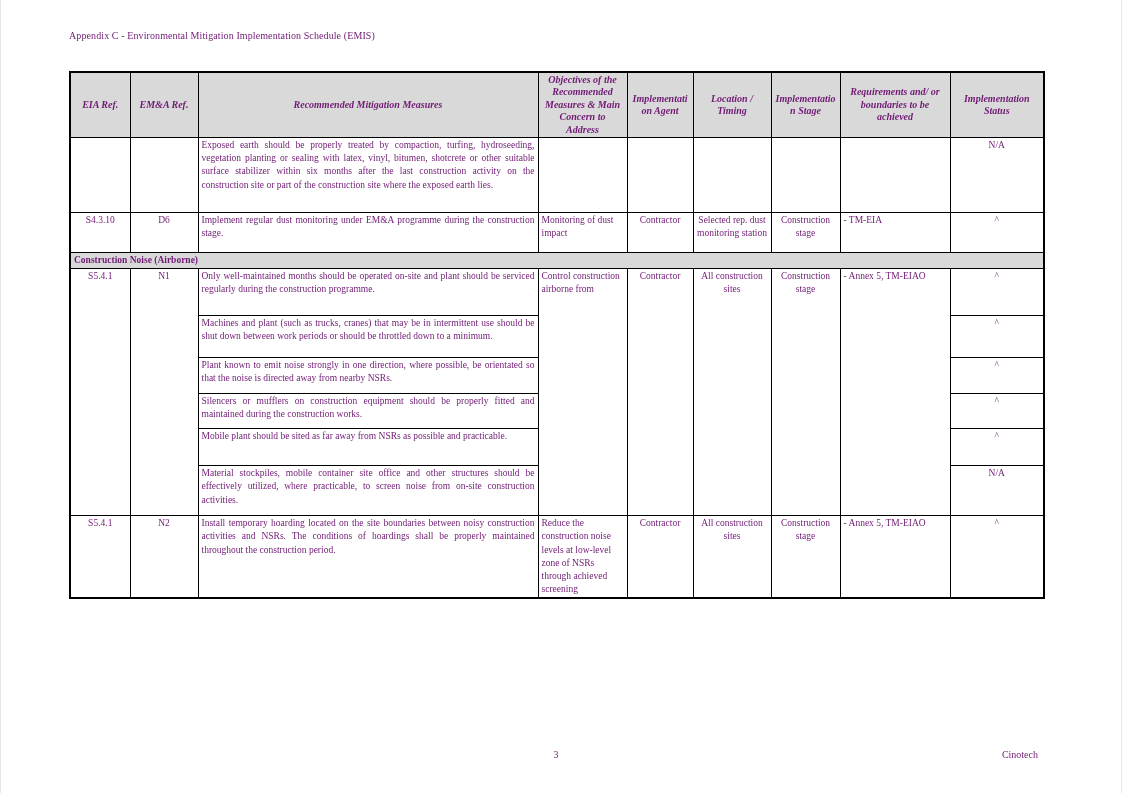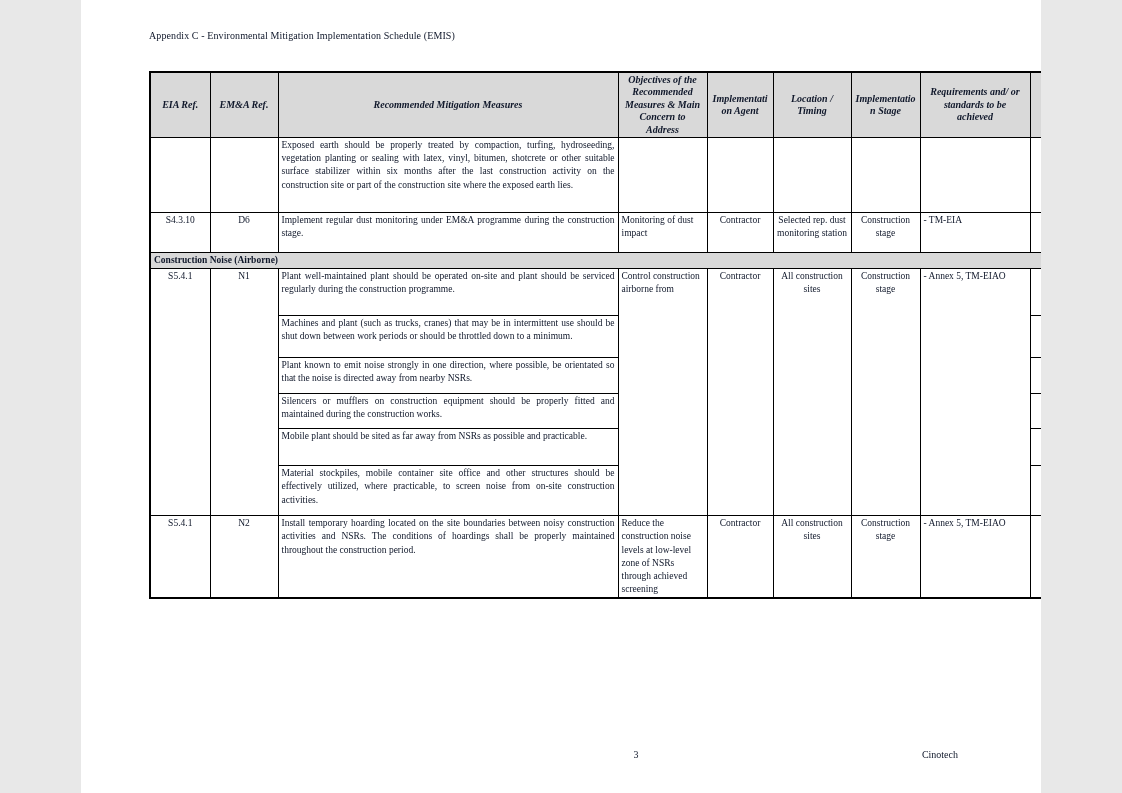--- a/index.html
+++ b/index.html
@@ -1,19 +1,19 @@
 <!DOCTYPE html>
 <html><head>
 <meta charset="utf-8">
 <style>
   * { margin:0; padding:0; box-sizing:border-box; }
   html,body { background:#e8e8e8; }
   .page {
-    position:relative; width:960px; height:793px; background:#ffffff;
-    font-family:"Liberation Serif","DejaVu Serif",serif; color:#0f172a;
+    position:relative; width:1120px; height:793px; background:#ffffff;
+    font-family:"Liberation Serif","DejaVu Serif",serif; color:#701a75;
     overflow:hidden; margin:0 auto;
   }
   .doc-title { position:absolute; left:68px; top:30px; font-size:10px; letter-spacing:0.1px; }
 
   table.emis {
     position:absolute; left:68px; top:71px; width:974px;
     border-collapse:collapse; table-layout:fixed;
     border:2px solid #000;
   }
   table.emis th, table.emis td {
@@ -73,21 +73,21 @@
 Measures &amp; Main
 Concern to
 Address</th>
         <th>Implementati
 on Agent</th>
         <th>Location /
 Timing</th>
         <th>Implementatio
 n Stage</th>
         <th>Requirements and/ or
-standards to be
+boundaries to be
 achieved</th>
         <th>Implementation
 Status</th>
       </tr>
     </thead>
 
     <tbody>
 
       <tr style="height:75px">
         <td class="c-eia"></td>
@@ -113,21 +113,21 @@
         <td class="c-status">^</td>
       </tr>
 
       <tr style="height:13px">
         <td class="section-row" colspan="9">Construction Noise (Airborne)</td>
       </tr>
 
       <tr style="height:47px">
         <td class="c-eia" rowspan="6">S5.4.1</td>
         <td class="c-ema" rowspan="6">N1</td>
-        <td class="c-measures">Plant well-maintained plant should be operated on-site and plant should be serviced regularly during the construction programme.</td>
+        <td class="c-measures">Only well-maintained months should be operated on-site and plant should be serviced regularly during the construction programme.</td>
         <td class="c-obj" rowspan="6">Control construction airborne from</td>
         <td class="c-agent" rowspan="6">Contractor</td>
         <td class="c-loc" rowspan="6">All construction sites</td>
         <td class="c-stage" rowspan="6">Construction stage</td>
         <td class="c-req" rowspan="6">- Annex 5, TM-EIAO</td>
         <td class="c-status">^</td>
       </tr>
       <tr style="height:42px">
         <td class="c-measures">Machines and plant (such as trucks, cranes) that may be in intermittent use should be shut down between work periods or should be throttled down to a minimum.</td>
         <td class="c-status">^</td>

